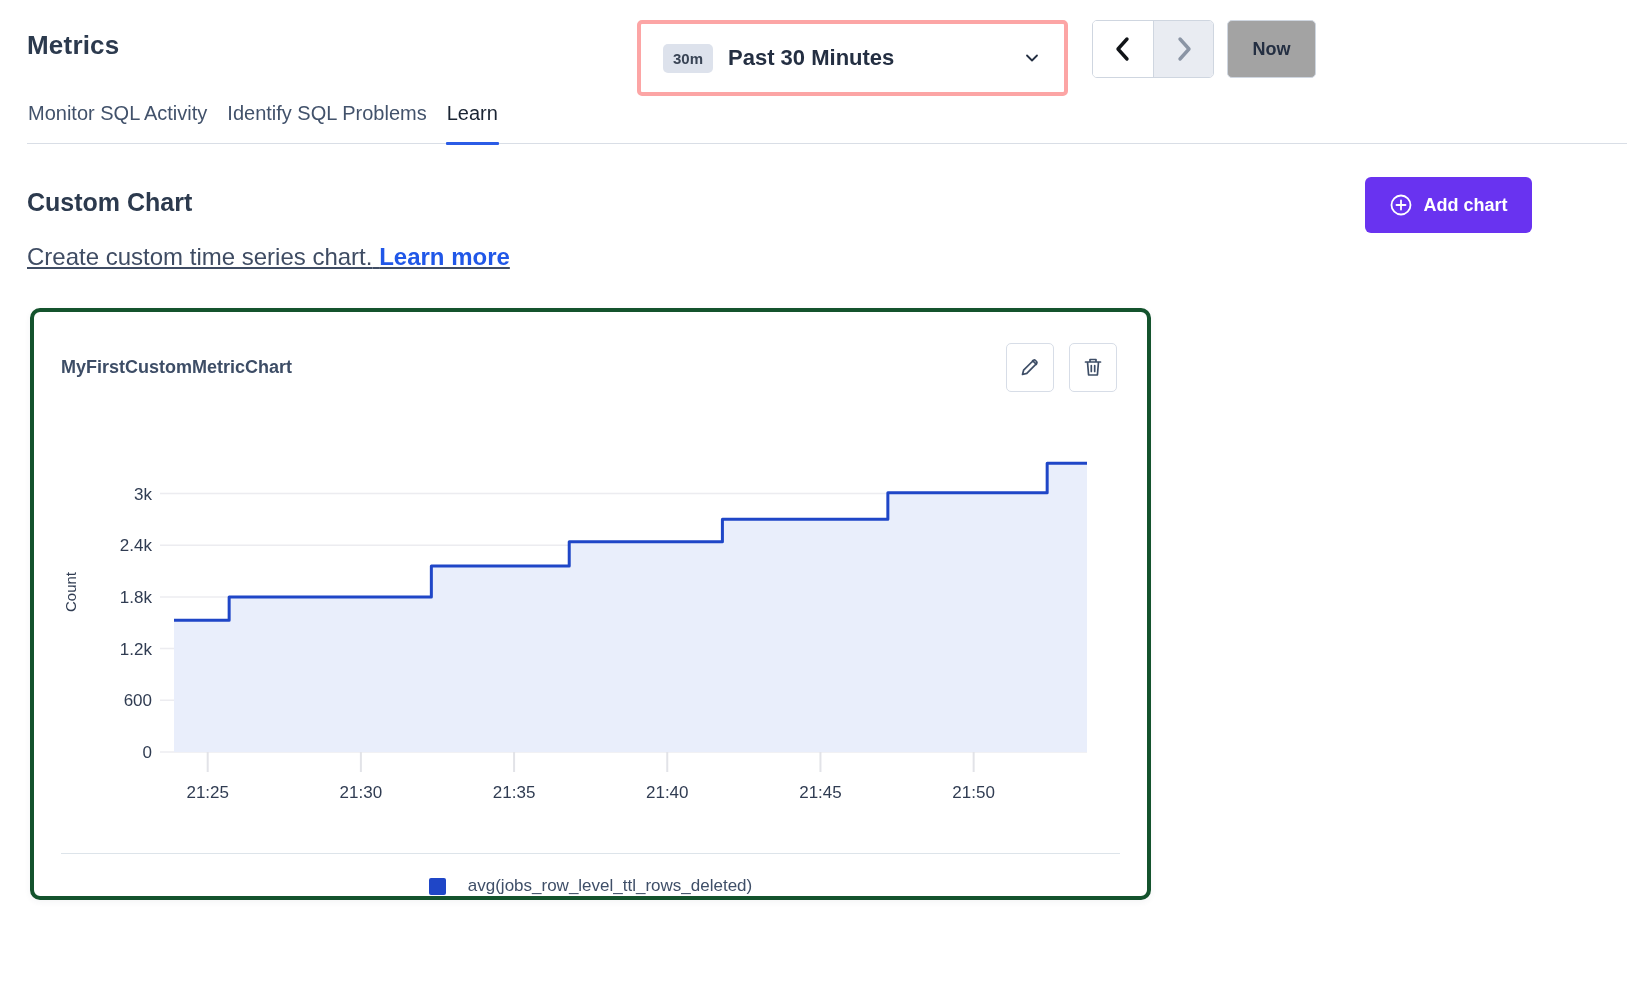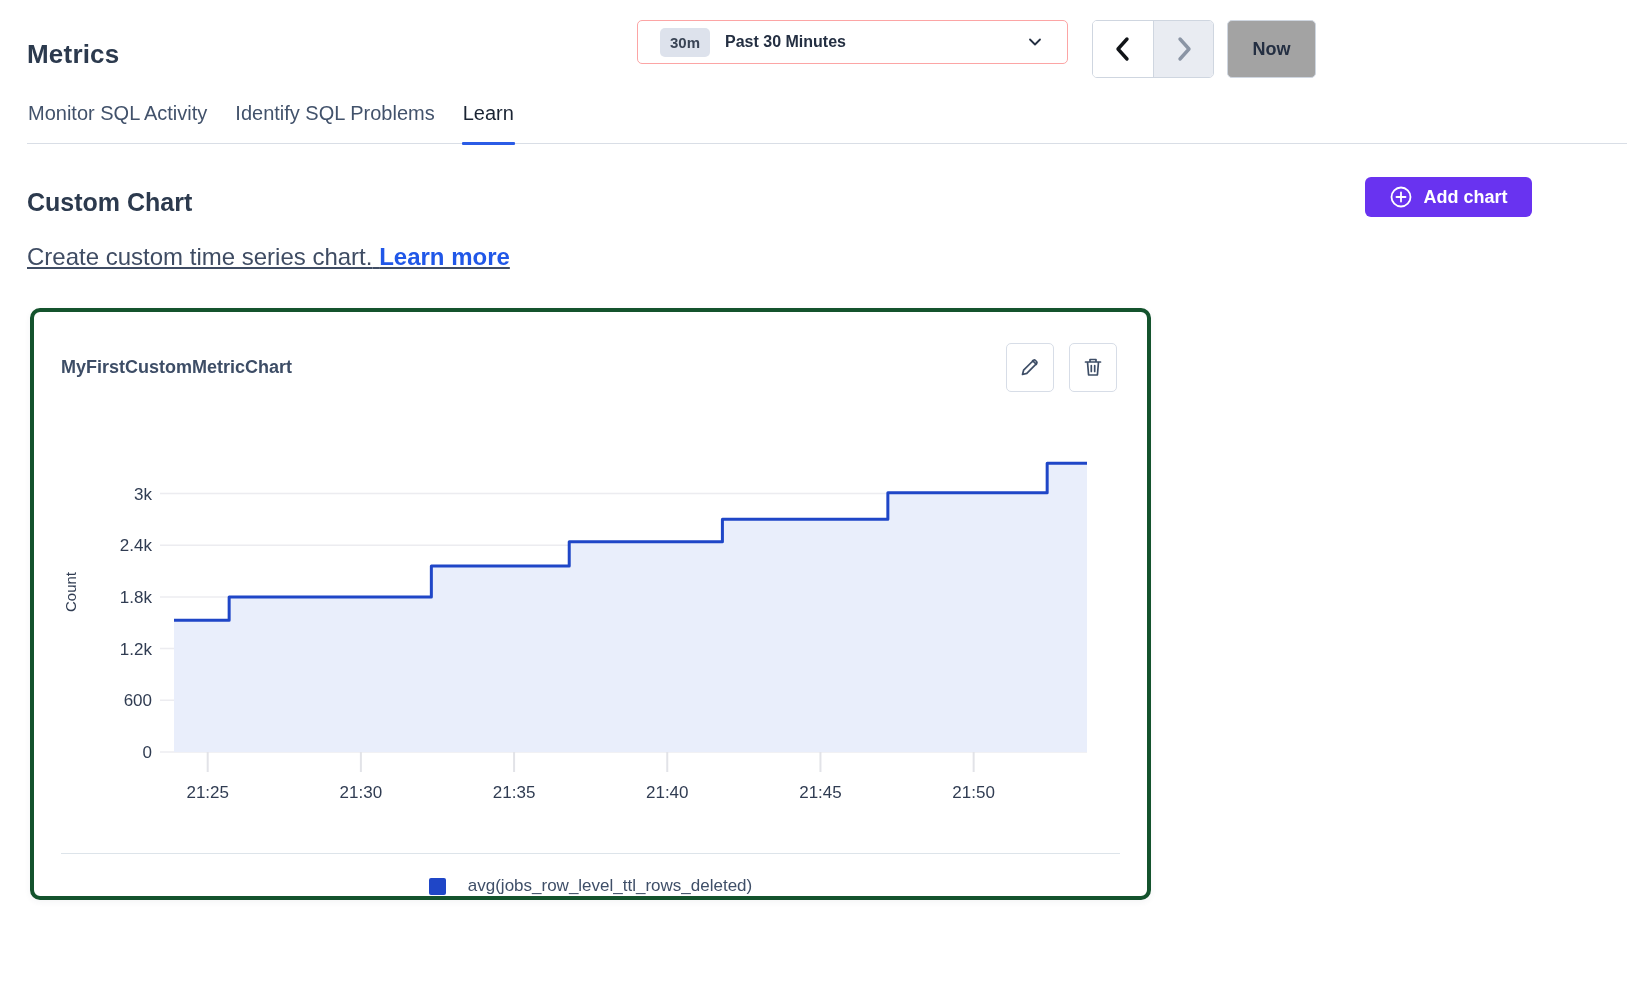--- a/index.html
+++ b/index.html
@@ -1,32 +1,32 @@
 <!DOCTYPE html>
 <html><head>
 <meta charset="utf-8">
 <style>
   * { margin:0; padding:0; box-sizing:border-box; }
   html,body { background:#fff; }
   body { font-family:"Liberation Sans", sans-serif; color:#2c3a4e; }
   .page { position:relative; width:1650px; height:982px; background:#fff; overflow:hidden; }
 
   
-  .page-title { position:absolute; left:27px; top:30px; font-size:26px; font-weight:700; color:#2c3a4e; letter-spacing:.2px;margin-top:9px; }
+  .page-title { position:absolute; left:27px; top:30px; font-size:26px; font-weight:700; color:#2c3a4e; letter-spacing:.2px; }
 
   .range-dropdown {
-    position:absolute; left:637px; top:20px; width:431px; height:44px;
-    background:#fff; border:1px solid #fca5a5; border-radius:5px;
+    position:absolute; left:637px; top:20px; width:431px; height:76px;
+    background:#fff; border:4px solid #fca5a5; border-radius:5px;
     display:flex; align-items:center; padding:0 24px 0 22px; cursor:pointer;
   }
   .range-badge {
     background:#dde2ec; color:#394455; font-size:15px; font-weight:700;
     border-radius:5px; padding:6px 10px; margin-right:15px;
   }
-  .range-label { font-size:16px; font-weight:700; color:#242f42; flex:1; text-align:left; }
+  .range-label { font-size:22px; font-weight:700; color:#242f42; flex:1; text-align:left; }
   .chev-down { width:16px; height:16px; }
 
   .arrow-group {
     position:absolute; left:1092px; top:20px; height:58px; display:flex;
     border:1px solid #cfd6e0; border-radius:5px; overflow:hidden; background:#fff;
   }
   .arrow-btn {
     width:60px; height:100%; display:flex; align-items:center; justify-content:center;
     background:#fff; border:none; cursor:pointer;
   }
@@ -34,32 +34,32 @@
   .arrow-btn.disabled { background:#e9ecf2; cursor:default; }
 
   .now-btn {
     position:absolute; left:1227px; top:20px; width:89px; height:58px;
     background:#a3a3a3; border:1px solid #cfd6e0; border-radius:5px;
     font-size:18px; font-weight:700; color:#242f42; cursor:pointer;
     font-family:"Liberation Sans", sans-serif;
   }
 
   
-  .tabs { position:absolute; left:27px; top:100px; right:23px; display:flex; gap:26px; border-bottom:1px solid #d9dee6; }
+  .tabs { position:absolute; left:27px; top:100px; right:23px; display:flex; gap:18px; border-bottom:1px solid #d9dee6; }
   .tab { font-size:20px; color:#42526b; padding:2px 1px 18px; cursor:pointer; position:relative; }
   .tab.active { color:#1a2433; font-weight:500; }
   .tab.active::after { content:""; position:absolute; left:0; right:0; bottom:-2px; height:3px; background:#2b5ce6; border-radius:1px; }
 
   
   .section-heading { position:absolute; left:27px; top:188px; font-size:25px; font-weight:700; color:#2c3a4e; }
   .section-desc { position:absolute; left:27px; top:243px; font-size:24px; color:#3f4c63;text-decoration:underline; }
   .learn-more { color:#2057e8; font-weight:700; text-decoration:none; cursor:pointer; }
 
   .add-chart-btn {
-    position:absolute; left:1365px; top:177px; width:167px; height:40px;
+    position:absolute; left:1365px; top:177px; width:167px; height:56px;
     background:#6933f0; color:#fff; border:none; border-radius:6px;
     font-size:18px; font-weight:700; cursor:pointer;
     display:flex; align-items:center; justify-content:center; gap:10px;
     font-family:"Liberation Sans", sans-serif;
   }
 
   
   .chart-card {
     position:absolute; left:30px; top:308px; width:1121px; height:592px;
     background:#fff; border:4px solid #14532d; border-radius:10px;

